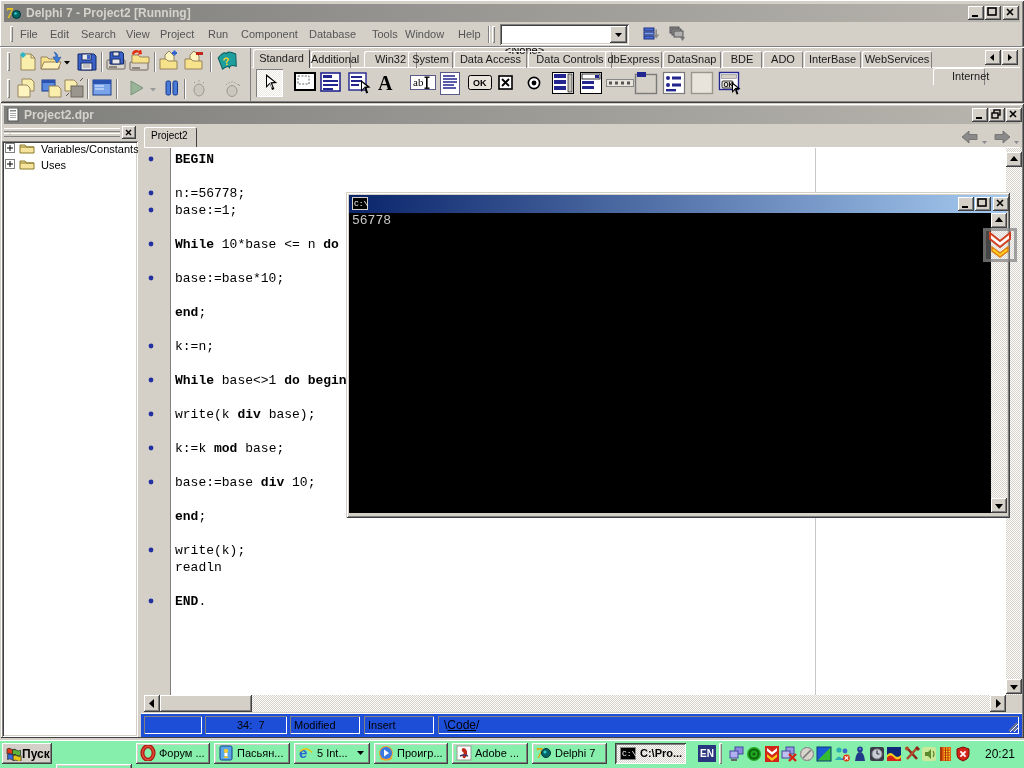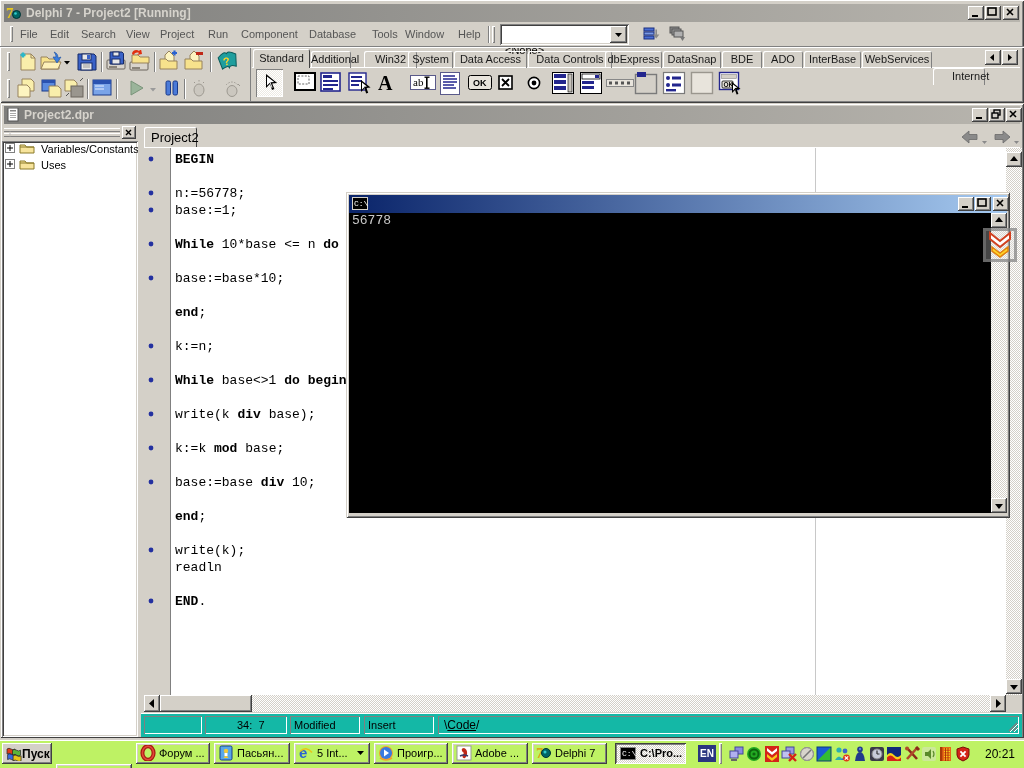--- a/index.html
+++ b/index.html
@@ -398,21 +398,21 @@
     </div>
   </div>
     <svg class="abs" style="left:9px;top:28px" width="2" height="6">
       <path d="M1 0 v6" stroke="#999" stroke-dasharray="1 1.4"></path>
     </svg>
 
   <div class="abs" style="left:138px;top:22px;width:8px;height:612px;background:#D4D0C8;"></div>
 
   <div class="abs" style="left:144px;top:22px;width:876px;height:23px;background:#D4D0C8;">
     <div class="abs" style="left:0px;top:2px;width:53px;height:21px;background:#D4D0C8;box-shadow:inset 1px 1px 0 #fff, inset -1px 0 0 #404040;border-top-left-radius:2px;border-top-right-radius:2px;">
-      <span style="position:absolute;left:7px;top:3px;font-size:13px;color:#000;">Project2</span>
+      <span style="position:absolute;left:7px;top:3px;font-size:10px;color:#000;">Project2</span>
     </div>
     <div class="abs" style="left:0;top:22px;width:876px;height:1px;background:#fff;"></div>
     <svg class="abs" style="left:808px;top:3px" width="68" height="18" viewBox="0 0 68 18">
       <path d="M10 9 l7 -6 v3.5 h8 v5 h-8 v3.5 z" fill="#8a8a8a" stroke="#6a6a6a" stroke-width="0.8"></path>
       <path d="M30 13 l5 0 -2.5 3 z" fill="#8a8a8a"></path>
       <path d="M58 9 l-7 -6 v3.5 h-8 v5 h8 v3.5 z" fill="#8a8a8a" stroke="#6a6a6a" stroke-width="0.8"></path>
       <path d="M62 13 l5 0 -2.5 3 z" fill="#8a8a8a"></path>
     </svg>
   </div>
 
@@ -482,21 +482,21 @@
     <div class="abs dither" style="left:0;top:0;width:862px;height:17px;"></div>
     <div class="abs capbtn" style="left:0;top:0;width:16px;height:17px;"><svg width="16" height="17">
           <path d="M10 4 L5 8.5 L10 13 Z" fill="#000"></path>
         </svg></div>
     <div class="abs capbtn" style="left:846px;top:0;width:16px;height:17px;"><svg width="16" height="17">
           <path d="M6 4 L11 8.5 L6 13 Z" fill="#000"></path>
         </svg></div>
     <div class="abs capbtn" style="left:16px;top:0;width:92px;height:17px;"></div>
   </div>
 
-  <div class="abs" style="left:141px;top:610px;width:881px;height:24px;background:#14b8a6;box-shadow:inset 0 1px 0 #fff;font-size:11px;color:#000;text-decoration:underline;">
+  <div class="abs" style="left:141px;top:610px;width:881px;height:24px;background:#1d4ed8;box-shadow:inset 0 1px 0 #fff;font-size:11px;color:#000;text-decoration:underline;">
     <div class="abs in1" style="left:3px;top:3px;width:58px;height:18px;"></div>
     <div class="abs in1" style="left:64px;top:3px;width:82px;height:18px;">
         <span class="abs" style="left:32px;top:3px;">34:&nbsp;&nbsp;7</span>
       </div>
     <div class="abs in1" style="left:149px;top:3px;width:70px;height:18px;">
         <span class="abs" style="left:4px;top:3px;">Modified</span>
       </div>
     <div class="abs in1" style="left:223px;top:3px;width:70px;height:18px;">
         <span class="abs" style="left:4px;top:3px;">Insert</span>
       </div>
@@ -539,21 +539,21 @@
 
 <div class="abs" style="left:983px;top:228px;width:34px;height:34px;border:3px solid rgba(120,120,120,0.65);background:rgba(230,230,230,0.3);">
   <svg width="28" height="28">
       <g>
         <path d="M4 2 L14 10 L24 2 L24 8 L14 16 L4 8 Z" fill="#fff" stroke="#d04020" stroke-width="2"></path>
         <path d="M6 16 L14 22 L22 16 L22 20 L14 26 L6 20 Z" fill="#ffd428" stroke="#e08010" stroke-width="1.5"></path>
       </g>
     </svg>
 </div>
 
-<div class="abs" id="taskbar" style="left:0;top:740px;width:1024px;height:28px;background:#bef264;box-shadow:inset 0 1px 0 #fff;font-size:11px;color:#000;">
+<div class="abs" id="taskbar" style="left:0;top:740px;width:1024px;height:28px;background:#86efac;box-shadow:inset 0 1px 0 #fff;font-size:11px;color:#000;">
 
   <div class="abs out2" style="left:2px;top:3px;width:50px;height:21px;background:#D4D0C8;">
     <svg class="abs" style="left:3px;top:2px" width="17" height="16" viewBox="0 0 17 16">
         <g stroke="#222" stroke-width="0.7">
           <path d="M2 3 q2 -1.5 4 0 q2 1.5 4 0 l0 5 q-2 1.5 -4 0 q-2 -1.5 -4 0 z" fill="#e03a18" transform="translate(0,1)"></path>
           <path d="M2 3 q2 -1.5 4 0 q2 1.5 4 0 l0 5 q-2 1.5 -4 0 q-2 -1.5 -4 0 z" fill="#5bb53a" transform="translate(5.5,2.2)"></path>
           <path d="M2 3 q2 -1.5 4 0 q2 1.5 4 0 l0 5 q-2 1.5 -4 0 q-2 -1.5 -4 0 z" fill="#3a6ae0" transform="translate(0.6,6.6)"></path>
           <path d="M2 3 q2 -1.5 4 0 q2 1.5 4 0 l0 5 q-2 1.5 -4 0 q-2 -1.5 -4 0 z" fill="#e8c418" transform="translate(6.1,7.8)"></path>
         </g>
       </svg>

